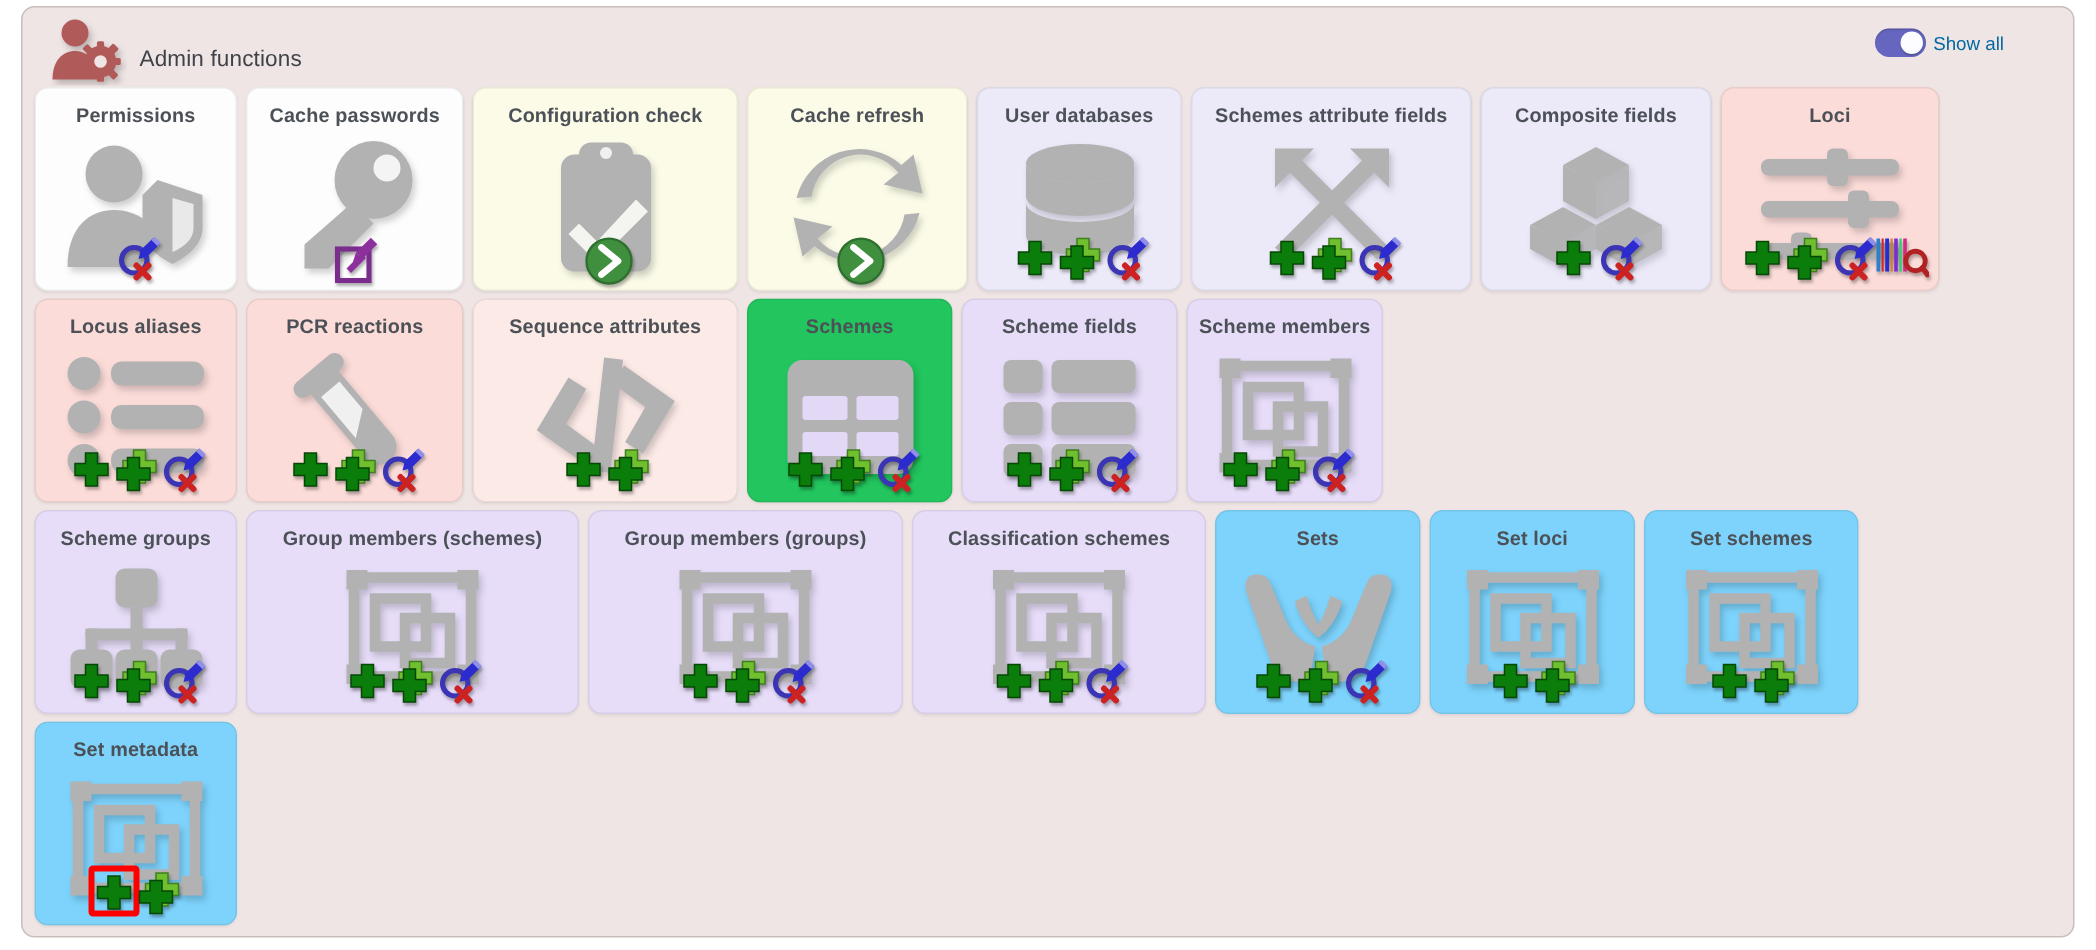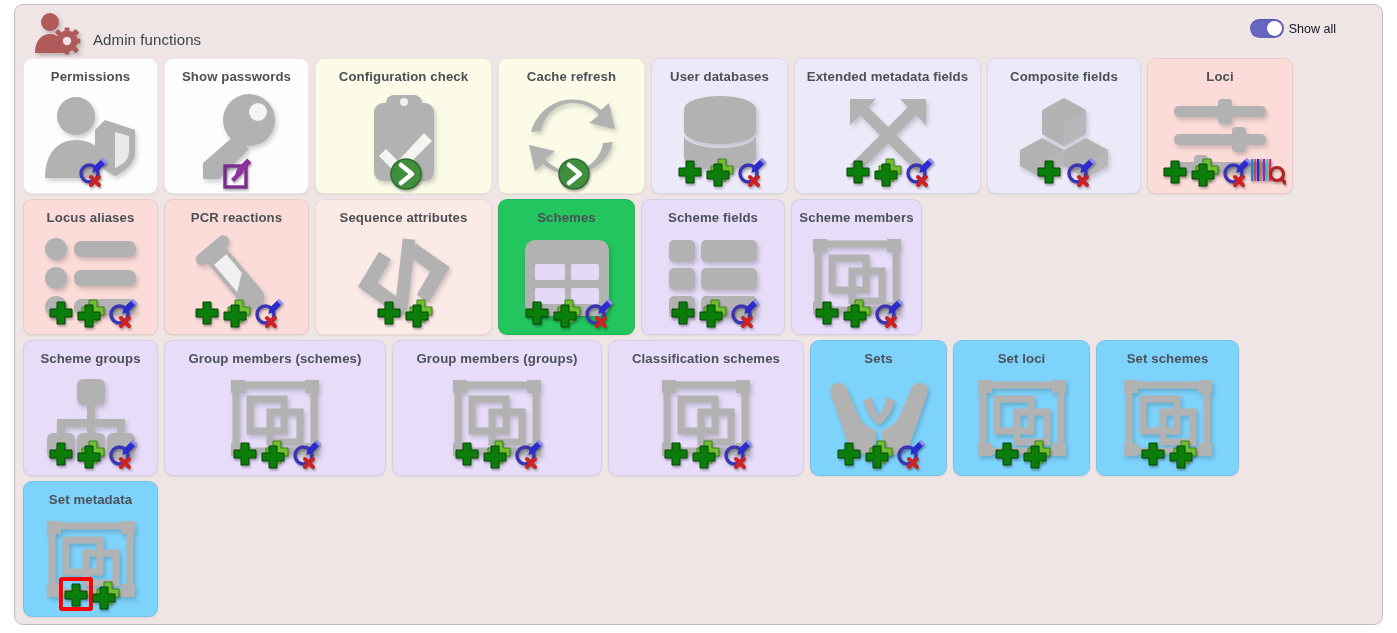--- a/index.html
+++ b/index.html
@@ -31,21 +31,21 @@
   
   .toggle-wrap{position:absolute;right:46px;top:14px;display:flex;align-items:center;gap:5px;}
   .toggle{
     width:34px;height:19px;border-radius:10px;background:#6666c0;
     position:relative;box-shadow:0 1px 1px rgba(0,0,0,.18) inset;
   }
   .toggle .knob{
     position:absolute;right:2px;top:2px;width:15px;height:15px;border-radius:50%;
     background:#fdfdff;box-shadow:0 1px 1px rgba(0,0,0,.25);
   }
-  .toggle-label{font-size:12.5px;color:#0f172a;}
+  .toggle-label{font-size:12.5px;color:#0369a1;}
 
   
   .grid{position:absolute;left:8px;top:53px;right:6px;}
   .row{display:flex;flex-wrap:nowrap;margin-bottom:5px;}
 
   .card{
     position:relative;
     height:136px;
     margin-right:6px;
     border-radius:9px;
@@ -154,21 +154,21 @@
         <rect x="19" y="1" width="6" height="12" fill="#2b2bd0"></rect>
         <path d="M19 13 L25 13 L22 18 Z" fill="#2b2bd0"></path>
         <rect x="19" y="0" width="6" height="3" fill="#8f8fe8"></rect>
       </g>
       <path d="M15 20 l8 8 M23 20 l-8 8" stroke="#cc2222" stroke-width="4" stroke-linecap="round"></path>
     </svg>
               </div>
             </div>
           </div>
           <div class="card c-white" style="width: 145px;">
-            <div class="cap">Show passwords</div>
+            <div class="cap">Cache passwords</div>
             <div class="glyph">
               <svg width="92" height="88" viewBox="0 0 92 88">
                 <g fill="#b2b2b2">
       <circle cx="58" cy="27" r="26"></circle>
                   <circle cx="67" cy="19" r="9" fill="#f4f4f4"></circle>
       <path d="M44 42 L58 56 L28 86 L12 86 L12 70 Z"></path>
       <rect x="32" y="57" width="8" height="16" transform="rotate(45 36 65)"></rect>
     </g>
               </svg>
             </div>
@@ -258,21 +258,21 @@
         <rect x="19" y="1" width="6" height="12" fill="#2b2bd0"></rect>
         <path d="M19 13 L25 13 L22 18 Z" fill="#2b2bd0"></path>
         <rect x="19" y="0" width="6" height="3" fill="#8f8fe8"></rect>
       </g>
       <path d="M15 20 l8 8 M23 20 l-8 8" stroke="#cc2222" stroke-width="4" stroke-linecap="round"></path>
     </svg>
               </div>
             </div>
           </div>
           <div class="card c-lav" style="width: 187px;">
-            <div class="cap">Extended metadata fields</div>
+            <div class="cap">Schemes attribute fields</div>
             <div class="glyph">
               <svg width="92" height="88" viewBox="0 0 92 88">
                 <g fill="#b2b2b2">
       <path d="M8 6 L34 6 L26 14 L84 72 L76 80 L18 22 L8 32 Z"></path>
       <path d="M84 6 L58 6 L66 14 L8 72 L16 80 L74 22 L84 32 Z"></path>
     </g>
               </svg>
             </div>
             <div class="badges">
               <div class="badge">

